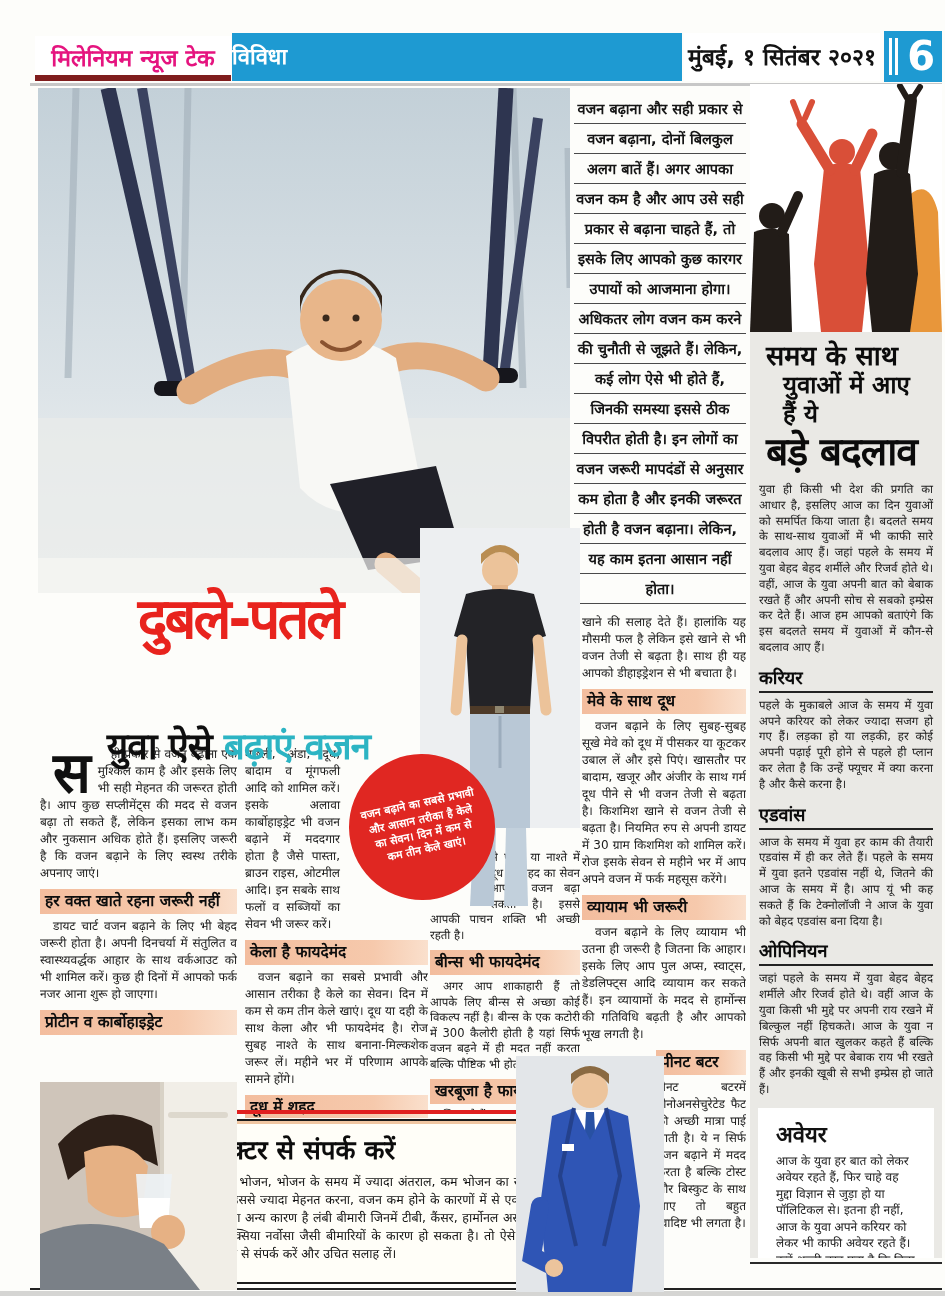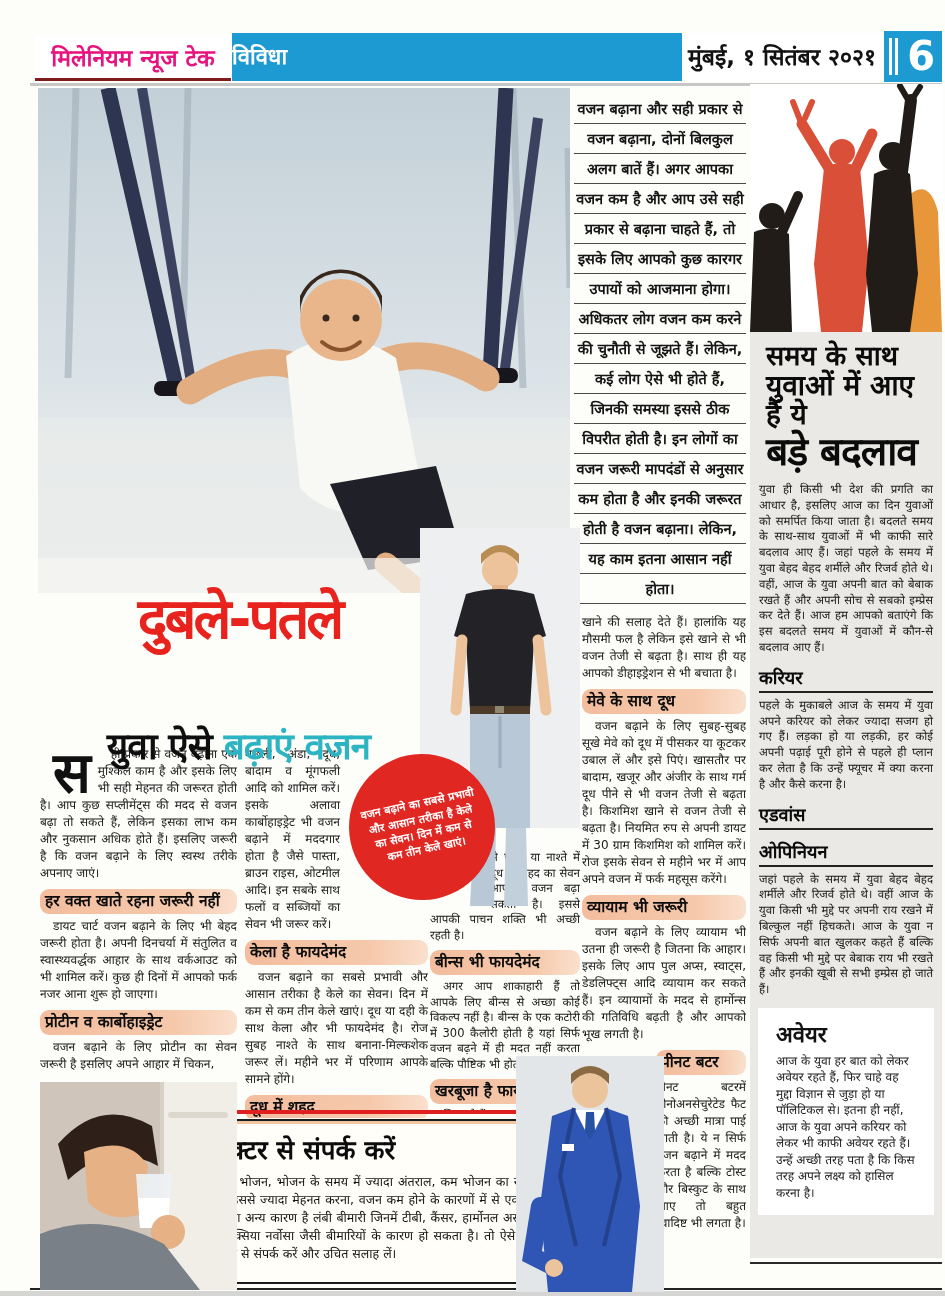--- a/index.html
+++ b/index.html
@@ -3,21 +3,21 @@
 <meta charset="utf-8">
 <style>
   * { margin:0; padding:0; box-sizing:border-box; }
   html,body { background:#8e8e8e; }
   #page { position:relative; width:945px; height:1296px; margin:0 auto; background:#fdfdfa;
           font-family:"DejaVu Sans",sans-serif; color:#121212; overflow:hidden; }
   .abs { position:absolute; }
 
   
   #masthead { left:35px; top:36px; width:196px; height:45px; line-height:44px; text-align:center;
-              font-size:23px; font-weight:800; color:#e5147f; border-bottom:3px solid #7f1d1d; background:#fff; }
+              font-size:23px; font-weight:800; color:#e5147f; border-bottom:6px solid #7f1d1d; background:#fff; }
   #section-band { left:232px; top:33px; width:450px; height:48px; background:#1e9ad2; color:#fff;
                   text-align:left; line-height:48px; font-size:22px; font-weight:800; }
   #dateline { left:684px; top:33px; width:196px; height:48px; line-height:48px; text-align:center;
               font-size:23px; font-weight:700; background:#fff; }
   #pagenum { left:884px; top:31px; width:58px; height:51px; background:#1e9ad2; color:#fff;
              font-size:40px; font-weight:800; text-align:right; line-height:50px; padding-right:7px; }
   #pagenum .bars { position:absolute; left:5px; top:7px; width:3px; height:37px; background:#fff; box-shadow:6px 0 0 #fff; }
   #header-shadow { left:30px; top:83px; width:912px; height:3px; background:#c7c7c7; }
 
   
@@ -37,21 +37,21 @@
          color:#e8231d; white-space:nowrap; letter-spacing:-3px; z-index:2; }
   #hl2 { left:36px; top:676px; width:405px; text-align:center; font-size:37px; font-weight:800;
          white-space:nowrap; letter-spacing:-1px; color:#0e0e0e; z-index:2;margin-top:43px; }
   #hl2 .teal { color:#2cb4c3; }
 
   
   .bodycol { position:absolute; overflow:hidden; text-align:justify; font-size:12px; line-height:17px; color:#1a1a1a; }
   .bodycol p { text-indent:13px; margin-bottom:2px; }
   .subhead { display:block; font-size:15.5px; font-weight:700; line-height:20px; padding:2px 5px 3px;
              margin:7px 0 4px; background:linear-gradient(90deg,#f3bd9e 0%,#f6c9ac 70%,#fae0cd 100%);
-             text-indent:0; text-align:left; color:#0d0d0d;border-radius:9px; }
+             text-indent:0; text-align:left; color:#0d0d0d; }
   #col1 { left:40px;  top:746px; width:197px; height:334px; }
   #col2 { left:245px; top:746px; width:183px; height:372px; }
   #col3 { left:430px; top:850px; width:150px; height:260px; font-size:11.5px; line-height:15.5px; }
   #col4 { left:582px; top:614px; width:164px; height:676px; }
   .dropcap { float:left; font-size:56px; line-height:48px; font-weight:700; padding:3px 7px 0 0; color:#101010; }
   .circle-spacer { float:right; width:88px; height:158px; }
   .legs-spacer { float:left; width:60px; height:60px; }
   .narrow { margin-left:74px; }
   #col4 .narrow p { text-indent:0; }
 
@@ -64,21 +64,21 @@
   #doctor-rule { left:195px; top:1110px; width:385px; height:4px; background:#e01f1f; z-index:2; }
   #doctor-box  { left:195px; top:1119px; width:385px; height:165px; background:#fffef8; border:2px solid #1c1c1c;
                  box-shadow:inset 0 3px 0 #f0c6a2; padding:9px 12px 6px; z-index:2; }
   #doctor-box h2 { font-size:26px; font-weight:800; margin:1px 0 6px; color:#0c0c0c; }
   #doctor-box p  { font-size:12.5px; line-height:18px; text-align:justify; }
 
   
   #sidebar { left:750px; top:84px; width:192px; height:1174px; background:#eae9e5; overflow:hidden; }
   #sb-head { padding:8px 16px 2px; color:#0b0b0b; }
   #sb-head .l1 { font-size:27px; font-weight:800; line-height:31px; }
-  #sb-head .l2 { font-size:28px; font-weight:800; line-height:29px; }
+  #sb-head .l2 { font-size:24px; font-weight:800; line-height:29px;margin-left:17px; }
   #sb-head .l3 { font-size:39px; font-weight:800; line-height:46px; letter-spacing:-1px; }
   #sidebar p { font-size:11.5px; line-height:15.8px; text-align:justify; margin:5px 9px; color:#1c1c1c; }
   .sb-sec { font-size:18px; font-weight:800; margin:9px 9px 0; border-bottom:2px solid #222; padding-bottom:2px; color:#0b0b0b; }
   #aware { background:#fff; margin:10px 8px 0; padding:10px 18px 12px; }
   #aware h3 { font-size:22px; font-weight:800; margin-bottom:5px; }
   #aware p { margin:0 0 2px; font-size:12px; line-height:16.5px; text-align:left; }
   #sidebar-rule { left:750px; top:1262px; width:192px; height:2px; background:#2a2a2a; }
 
   
   #bottom-rule  { left:30px; top:1288px; width:912px; height:2px; background:#222; }
@@ -160,20 +160,21 @@
     </svg>
     <div id="sb-head">
       <div class="l1">समय के साथ</div>
       <div class="l2">युवाओं में आए हैं ये</div>
       <div class="l3">बड़े बदलाव</div>
     </div>
     <p>युवा ही किसी भी देश की प्रगति का आधार है, इसलिए आज का दिन युवाओं को समर्पित किया जाता है। बदलते समय के साथ-साथ युवाओं में भी काफी सारे बदलाव आए हैं। जहां पहले के समय में युवा बेहद बेहद शर्मीले और रिजर्व होते थे। वहीं, आज के युवा अपनी बात को बेबाक रखते हैं और अपनी सोच से सबको इम्प्रेस कर देते हैं। आज हम आपको बताएंगे कि इस बदलते समय में युवाओं में कौन-से बदलाव आए हैं।</p>
     <div class="sb-sec">करियर</div>
     <p>पहले के मुकाबले आज के समय में युवा अपने करियर को लेकर ज्यादा सजग हो गए हैं। लड़का हो या लड़की, हर कोई अपनी पढ़ाई पूरी होने से पहले ही प्लान कर लेता है कि उन्हें फ्यूचर में क्या करना है और कैसे करना है।</p>
     <div class="sb-sec">एडवांस</div>
+    <p>आज के समय में युवा हर काम की तैयारी एडवांस में ही कर लेते हैं। पहले के समय में युवा इतने एडवांस नहीं थे, जितने की आज के समय में है। आप यूं भी कह सकते हैं कि टेक्नोलॉजी ने आज के युवा को बेहद एडवांस बना दिया है।</p>
     <div class="sb-sec">ओपिनियन</div>
     <p>जहां पहले के समय में युवा बेहद बेहद शर्मीले और रिजर्व होते थे। वहीं आज के युवा किसी भी मुद्दे पर अपनी राय रखने में बिल्कुल नहीं हिचकते। आज के युवा न सिर्फ अपनी बात खुलकर कहते हैं बल्कि वह किसी भी मुद्दे पर बेबाक राय भी रखते हैं और इनकी खूबी से सभी इम्प्रेस हो जाते हैं।</p>
     <div id="aware">
       <h3>अवेयर</h3>
       <p>आज के युवा हर बात को लेकर अवेयर रहते हैं, फिर चाहे वह मुद्दा विज्ञान से जुड़ा हो या पॉलिटिकल से। इतना ही नहीं, आज के युवा अपने करियर को लेकर भी काफी अवेयर रहते हैं। उन्हें अच्छी तरह पता है कि किस तरह अपने लक्ष्य को हासिल करना है।</p>
     </div>
   </div>
   <div class="abs" id="sidebar-rule"></div>
 
   <div class="abs" id="hl1">दुबले-पतले</div>
@@ -199,21 +200,20 @@
     </svg>
   </div>
 
   <div class="abs" id="circle-callout">वजन बढ़ाने का सबसे प्रभावी और आसान तरीका है केले का सेवन। दिन में कम से कम तीन केले खाएं।</div>
 
   <div class="bodycol" id="col1">
     <p><span class="dropcap">स</span><span>ही प्रकार से वजन बढ़ाना एक मुश्किल काम है और इसके लिए भी सही मेहनत की जरूरत होती है। आप कुछ सप्लीमेंट्स की मदद से वजन बढ़ा तो सकते हैं, लेकिन इसका लाभ कम और नुकसान अधिक होते हैं। इसलिए जरूरी है कि वजन बढ़ाने के लिए स्वस्थ तरीके अपनाए जाएं।</span></p>
     <span class="subhead">हर वक्त खाते रहना जरूरी नहीं</span>
     <p>डायट चार्ट वजन बढ़ाने के लिए भी बेहद जरूरी होता है। अपनी दिनचर्या में संतुलित व स्वास्थ्यवर्द्धक आहार के साथ वर्कआउट को भी शामिल करें। कुछ ही दिनों में आपको फर्क नजर आना शुरू हो जाएगा।</p>
     <span class="subhead">प्रोटीन व कार्बोहाइड्रेट</span>
-    <p>वजन बढ़ाने के लिए प्रोटीन का सेवन जरूरी है इसलिए अपने आहार में चिकन,</p>
   </div>
 
   <div class="bodycol" id="col2">
     <span class="circle-spacer"></span>
     <p style="text-indent:0">मछली, अंडा, दूध, बादाम व मूंगफली आदि को शामिल करें। इसके अलावा कार्बोहाइड्रेट भी वजन बढ़ाने में मददगार होता है जैसे पास्ता, ब्राउन राइस, ओटमील आदि। इन सबके साथ फलों व सब्जियों का सेवन भी जरूर करें।</p>
     <span class="subhead">केला है फायदेमंद</span>
     <p>वजन बढ़ाने का सबसे प्रभावी और आसान तरीका है केले का सेवन। दिन में कम से कम तीन केले खाएं। दूध या दही के साथ केला और भी फायदेमंद है। रोज सुबह नाश्ते के साथ बनाना-मिल्कशेक जरूर लें। महीने भर में परिणाम आपके सामने होंगे।</p>
     <span class="subhead">दूध में शहद</span>
 
   </div>

